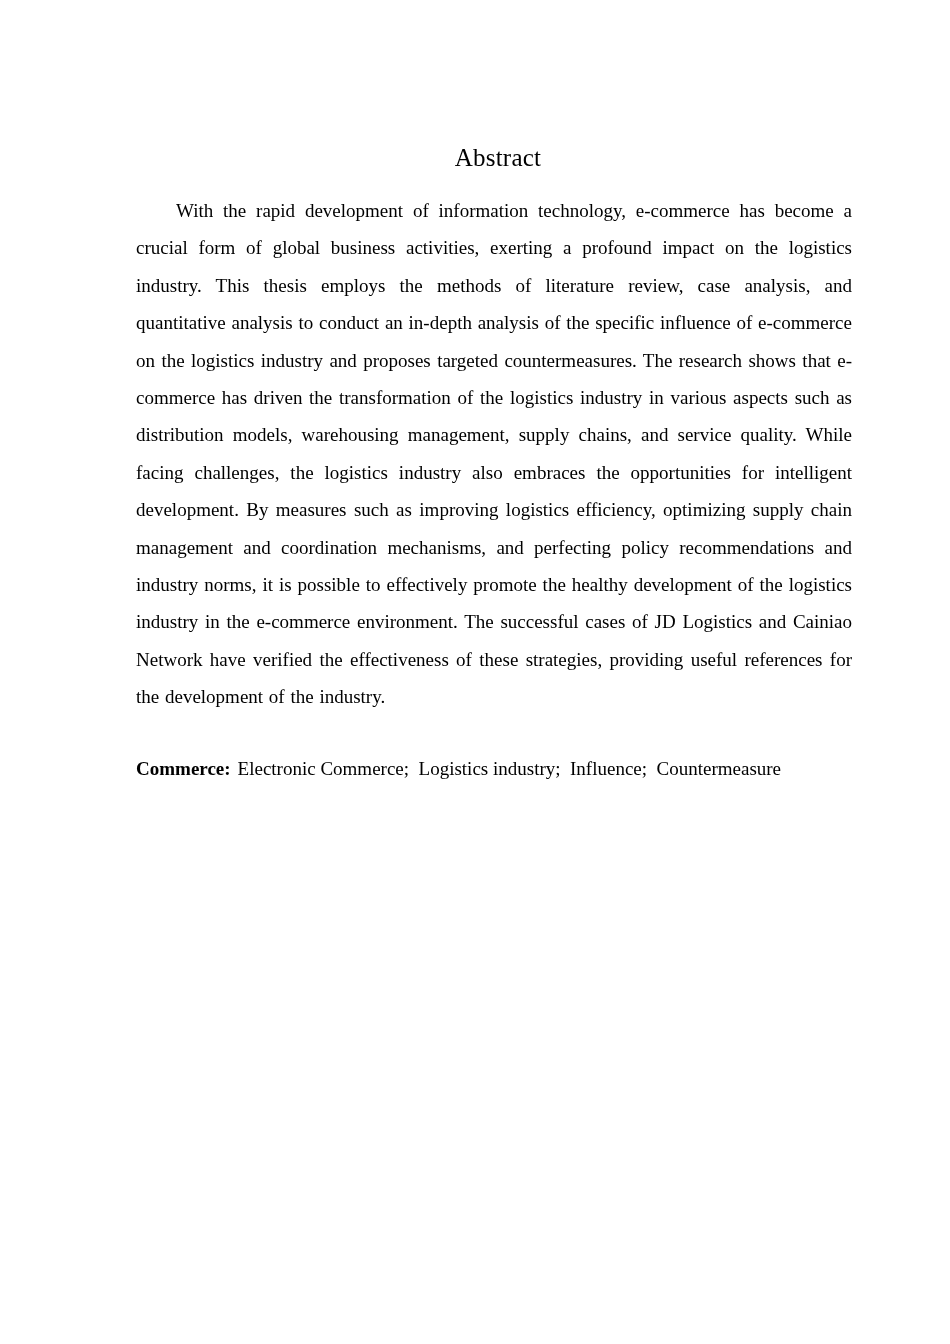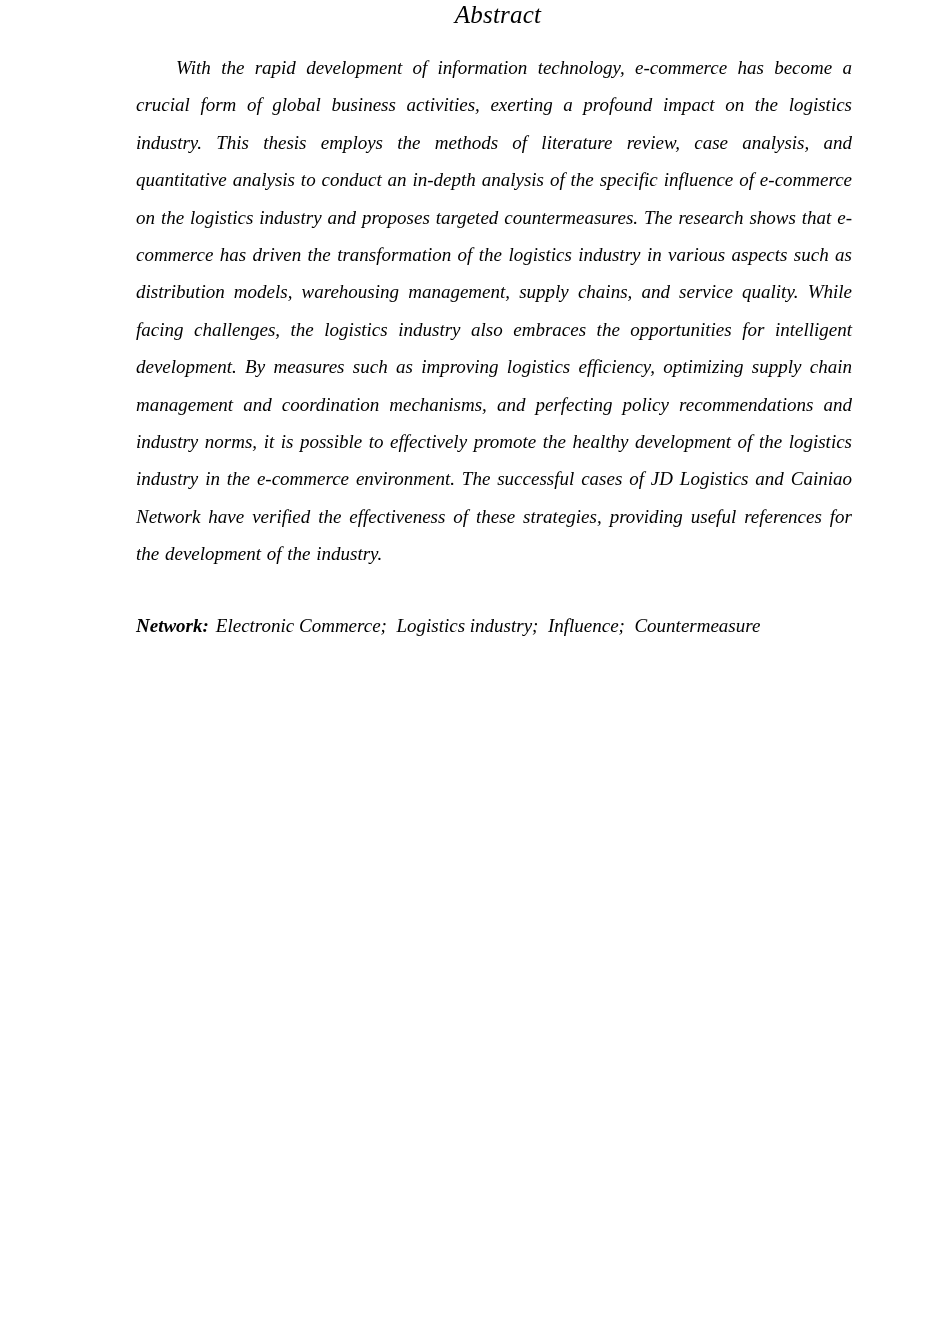--- a/index.html
+++ b/index.html
@@ -17,22 +17,22 @@
     height: 1344px;
     background: #ffffff;
     overflow: hidden;
     box-sizing: border-box;
   }
   .content {
     position: absolute;
     left: 136px;
     top: 0;
     width: 724px;
+    padding-top: 143px;
     box-sizing: border-box;
-    font-style: italic;
   }
   .doc-title {
     font-size: 25px;
     line-height: 30px;
     font-weight: normal;
     text-align: center;
     margin: 0;
     letter-spacing: 0.2px;
   }
   .abstract-paragraph {
@@ -59,17 +59,17 @@
 <body>
 
 <div class="page">
   <div class="content">
 
     <h1 class="doc-title">Abstract</h1>
 
     <p class="abstract-paragraph">With the rapid development of information technology, e-commerce has become a crucial form of global business activities, exerting a profound impact on the logistics industry. This thesis employs the methods of literature review, case analysis, and quantitative analysis to conduct an in-depth analysis of the specific influence of e-commerce on the logistics industry and proposes targeted countermeasures. The research shows that e-commerce has driven the transformation of the logistics industry in various aspects such as distribution models, warehousing management, supply chains, and service quality. While facing challenges, the logistics industry also embraces the opportunities for intelligent development. By measures such as improving logistics efficiency, optimizing supply chain management and coordination mechanisms, and perfecting policy recommendations and industry norms, it is possible to effectively promote the healthy development of the logistics industry in the e-commerce environment. The successful cases of JD Logistics and Cainiao Network have verified the effectiveness of these strategies, providing useful references for the development of the industry.</p>
 
     <p class="keywords-line">
-      <span class="keywords-label">Network:</span><span>Electronic Commerce; Logistics industry; Influence; Countermeasure</span>
+      <span class="keywords-label">Commerce:</span><span>Electronic Commerce; Logistics industry; Influence; Countermeasure</span>
     </p>
 
   </div>
 </div>
 
 </body></html>

